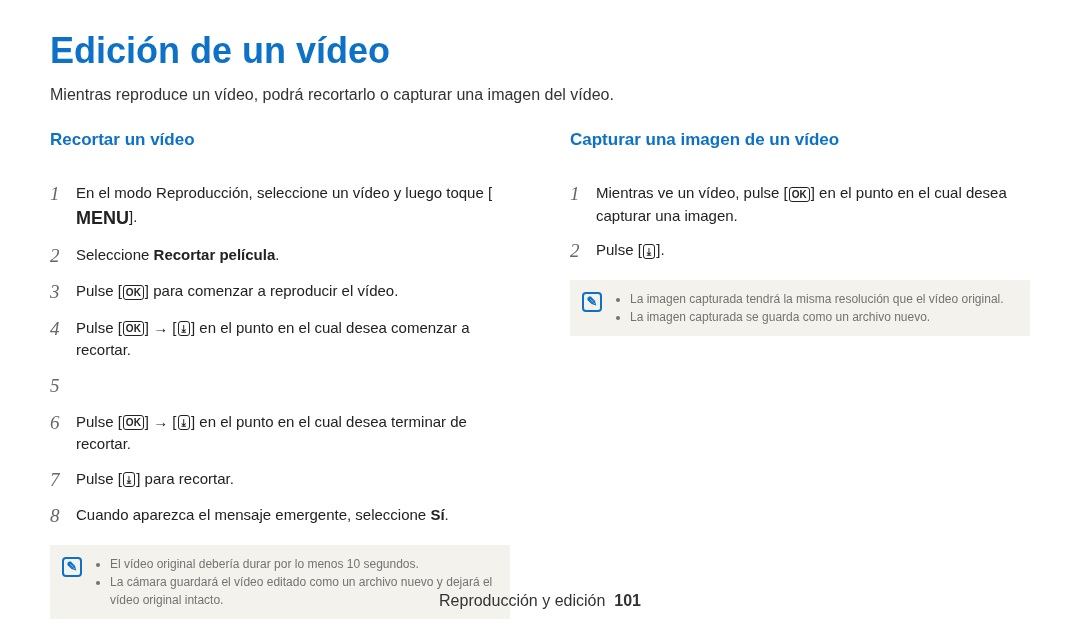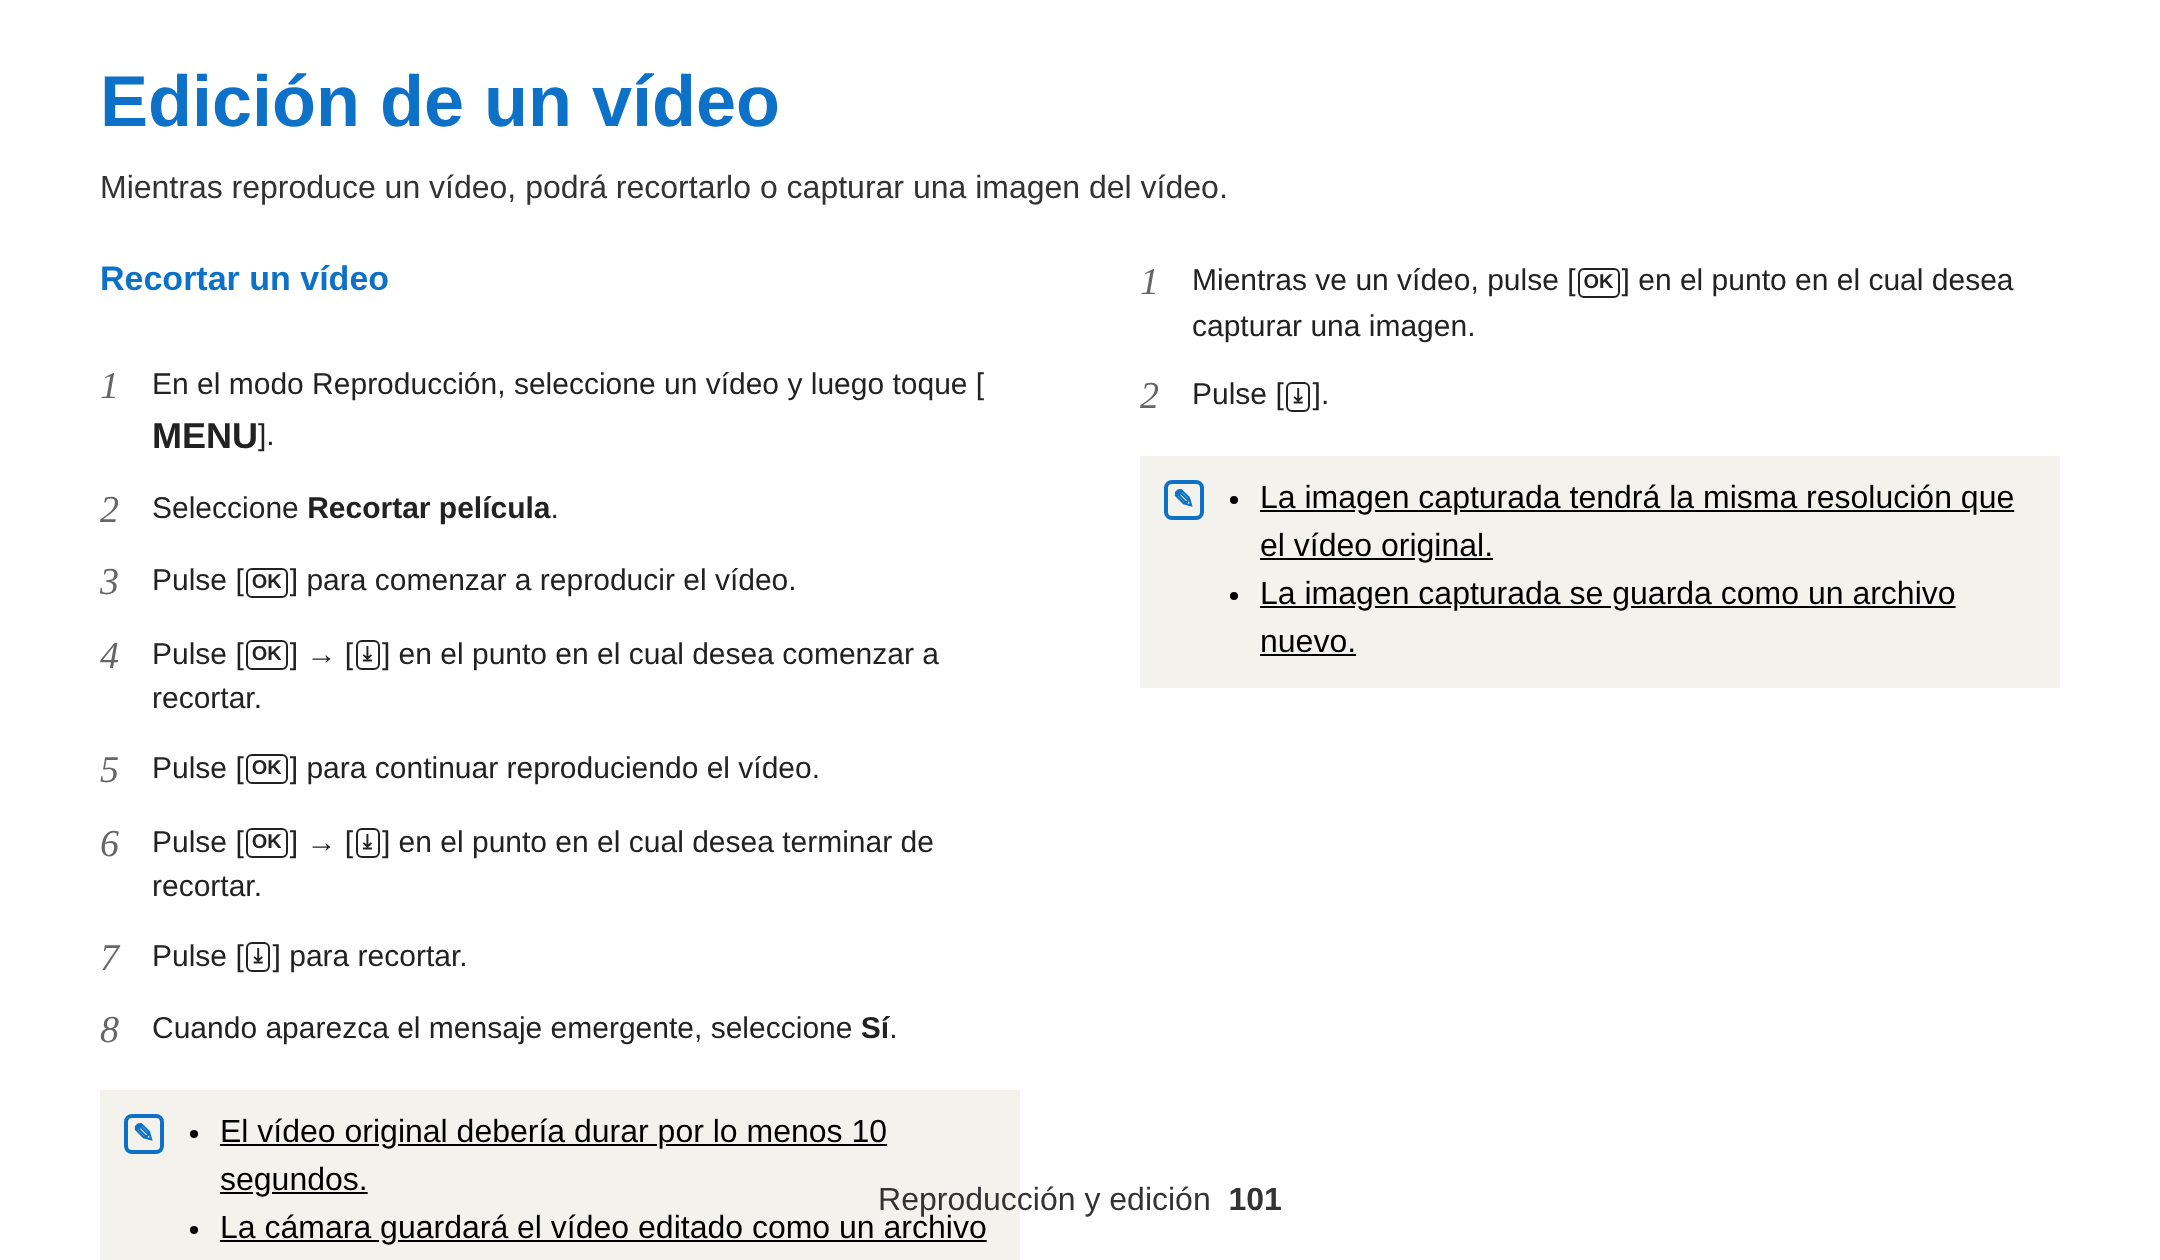--- a/index.html
+++ b/index.html
@@ -108,24 +108,23 @@
       justify-content: center;
       font-size: 13px;
       font-weight: bold;
       margin-right: 12px;
       flex-shrink: 0;
       margin-top: 2px;
     }
     .note-list {
       list-style: disc;
       padding-left: 16px;
-      font-size: 16px;
-      color: #000000;
+      font-size: 12px;
+      color: #737373;
       line-height: 1.5;
-      text-decoration: underline;
     }
     .footer {
       position: absolute;
       bottom: 20px;
       left: 0;
       right: 0;
       text-align: center;
       font-size: 16px;
       color: #333;
     }
@@ -167,23 +166,20 @@
 
     <div class="step">
       <div class="step-num">4</div>
       <div class="step-text">
         <span>Pulse [</span><span class="ok-icon">OK</span><span>] → [</span><span class="down-icon">⤓</span><span>] en el punto en el cual desea comenzar a recortar.</span>
       </div>
     </div>
 
     <div class="step">
       <div class="step-num">5</div>
-      <div class="step-text">
-        <span>Pulse [</span><span class="ok-icon">OK</span><span>] para continuar reproduciendo el vídeo.</span>
-      </div>
     </div>
 
     <div class="step">
       <div class="step-num">6</div>
       <div class="step-text">
         <span>Pulse [</span><span class="ok-icon">OK</span><span>] → [</span><span class="down-icon">⤓</span><span>] en el punto en el cual desea terminar de recortar.</span>
       </div>
     </div>
 
     <div class="step">
@@ -203,20 +199,21 @@
     <div class="note-box">
       <div class="note-icon">✎</div>
       <ul class="note-list">
         <li>El vídeo original debería durar por lo menos 10 segundos.</li>
         <li>La cámara guardará el vídeo editado como un archivo nuevo y dejará el vídeo original intacto.</li>
       </ul>
     </div>
   </div>
 
   <div class="col">
+    <h2 class="subheading">Capturar una imagen de un vídeo</h2>
 
     <div class="step">
       <div class="step-num">1</div>
       <div class="step-text">
         <span>Mientras ve un vídeo, pulse [</span><span class="ok-icon">OK</span><span>] en el punto en el cual desea capturar una imagen.</span>
       </div>
     </div>
 
     <div class="step">
       <div class="step-num">2</div>

